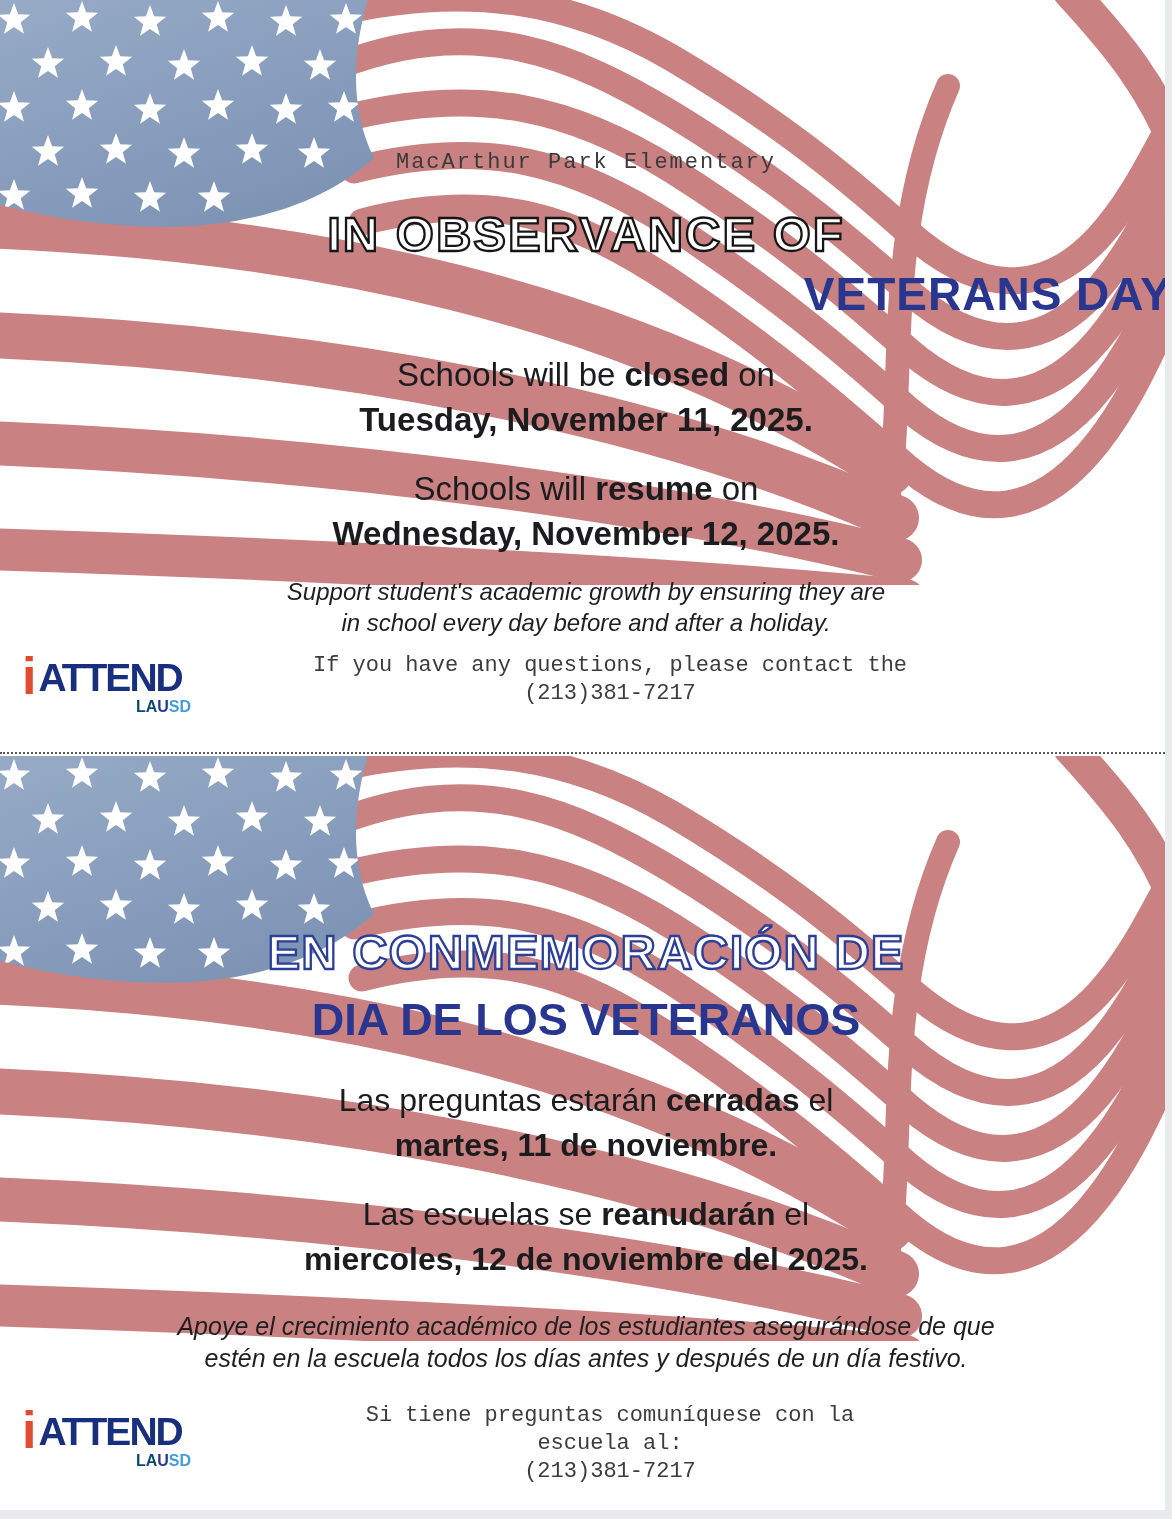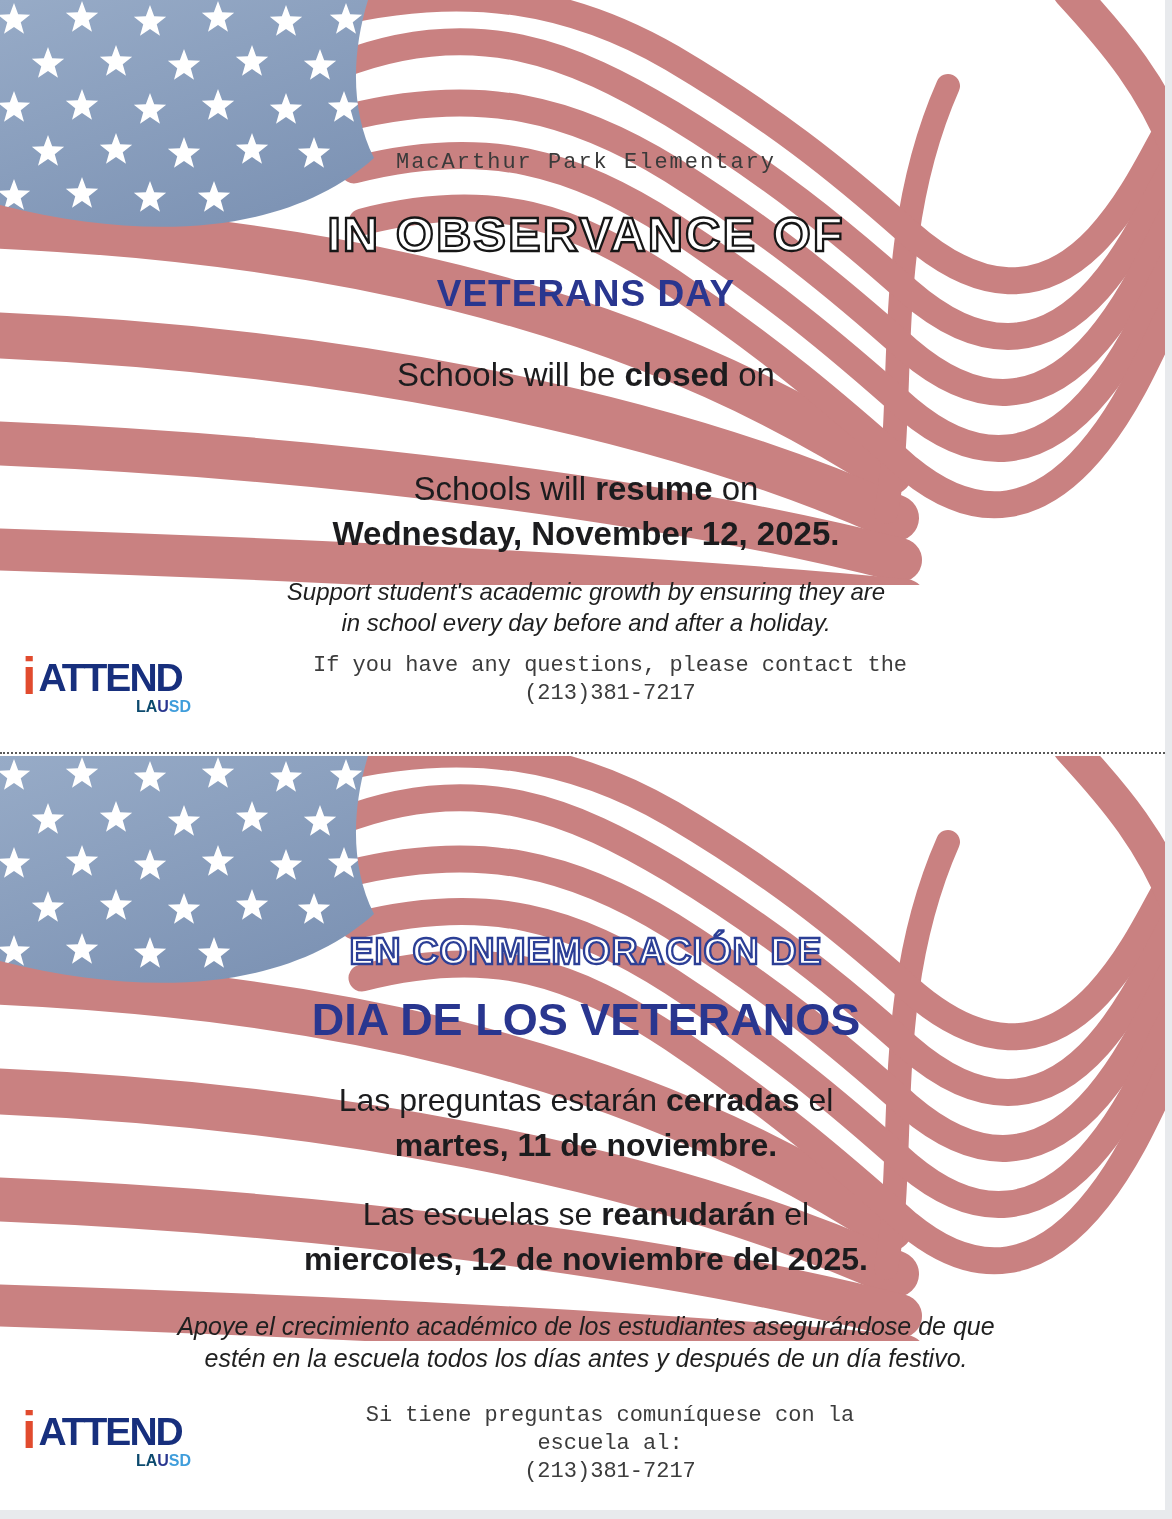--- a/index.html
+++ b/index.html
@@ -15,23 +15,23 @@
   .flag{position:absolute;top:0;left:0;z-index:0;}
   .half.bottom .flag{top:2px;}
 
   .tb{position:absolute;left:0;width:100%;text-align:center;z-index:2;}
 
   .school-name{font-family:"Liberation Mono",monospace;font-size:22px;letter-spacing:2px;color:#3a3a3a;}
 
   .outline-head{font-weight:bold;color:#ffffff;letter-spacing:2px;
     -webkit-text-stroke:2.3px #161616;}
   .outline-head.en{font-size:49px;line-height:56px;}
-  .outline-head.es{font-size:36px;line-height:56px;-webkit-text-stroke:2.3px #2c3f96;letter-spacing:1px;}
+  .outline-head.es{font-size:49px;line-height:56px;-webkit-text-stroke:2.3px #2c3f96;letter-spacing:1px;}
   .solid-head{font-weight:bold;color:#29368f;}
-  .solid-head.en{font-size:37px;line-height:60px;letter-spacing:1px;}
+  .solid-head.en{font-size:46px;line-height:60px;letter-spacing:1px;text-align:right;}
   .solid-head.es{font-size:45px;line-height:60px;}
 
   .body-line{font-size:33px;line-height:45px;color:#1c1c1e;}
   .body-line b{font-weight:bold;}
   .body-line .date{font-weight:bold;}
   .body-line.es{font-size:32px;}
 
   .note{font-style:italic;color:#1f1f1f;}
   .note.en{font-size:24px;line-height:31px;}
   .note.es{font-size:25px;line-height:32px;}
@@ -117,20 +117,21 @@
     </svg>
 
     <div class="tb school-name" style="top:150px">MacArthur Park Elementary</div>
 
     <div class="tb outline-head en" style="top:206px">IN OBSERVANCE OF</div>
 
     <div class="tb solid-head en" style="top:264px">VETERANS DAY</div>
 
     <div class="tb body-line" style="top:352px">
       <div><span>Schools will be </span><b>closed</b><span> on</span></div>
+      <div class="date">Tuesday, November 11, 2025.</div>
     </div>
 
     <div class="tb body-line" style="top:466px">
       <div><span>Schools will </span><b>resume</b><span> on</span></div>
       <div class="date">Wednesday, November 12, 2025.</div>
     </div>
 
     <div class="tb note en" style="top:576px">
       <div>Support student's academic growth by ensuring they are</div>
       <div>in school every day before and after a holiday.</div>

